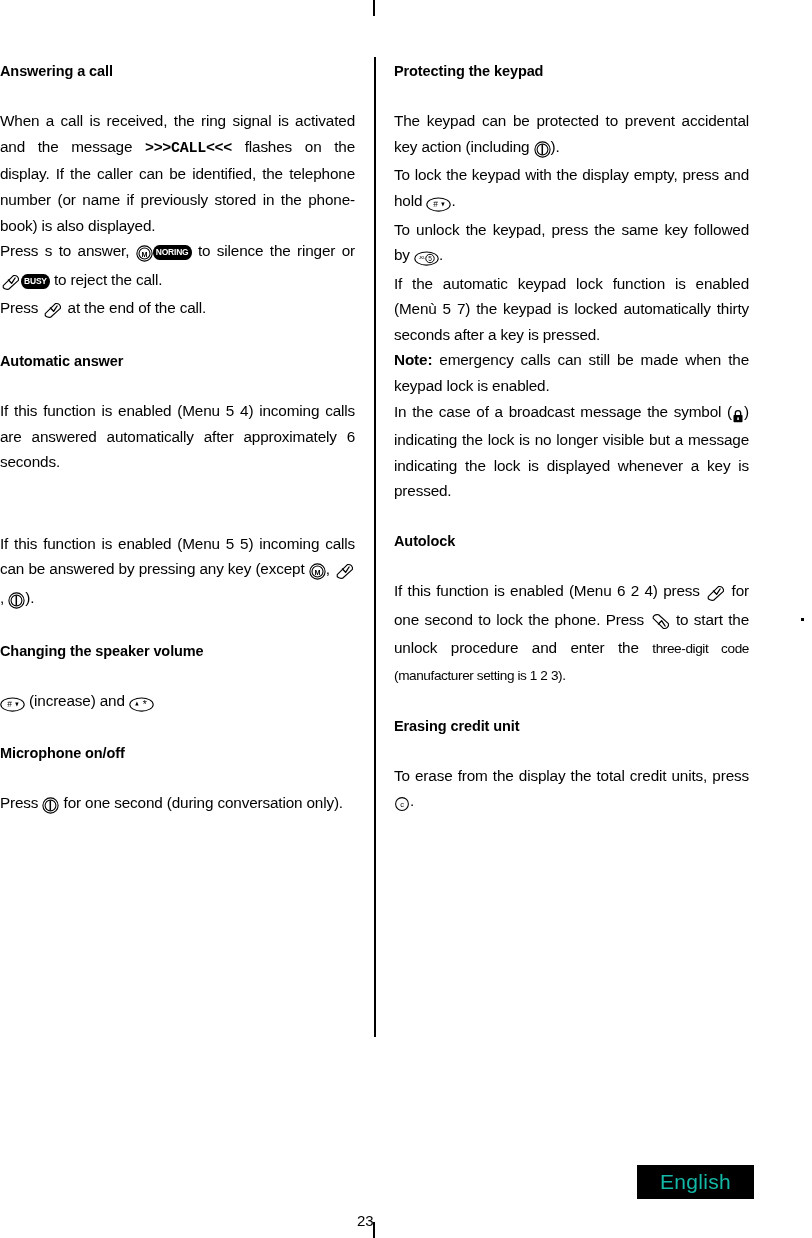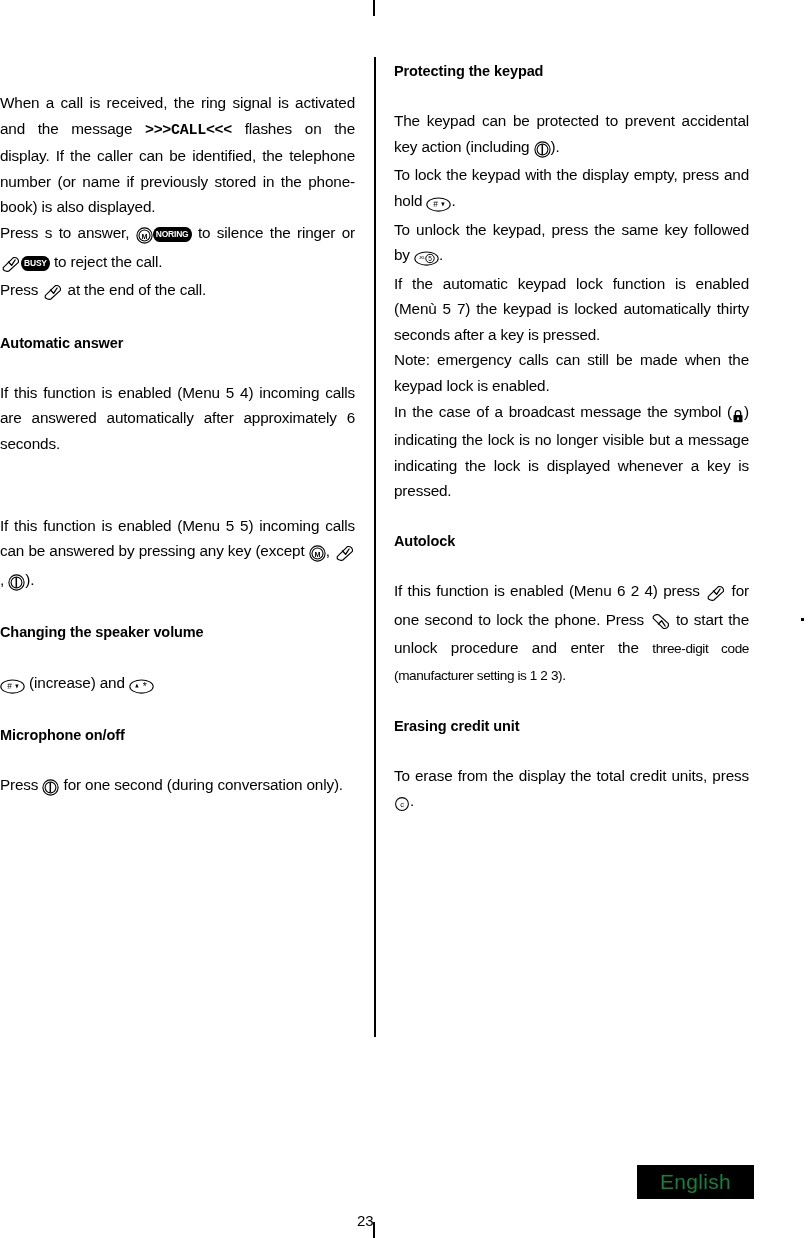--- a/index.html
+++ b/index.html
@@ -73,21 +73,21 @@
   .gap-after-head { height: 28px; }
   .gap-after-para { height: 28px; }
 
   .mono {
     font-family: "Liberation Mono", "DejaVu Sans Mono", monospace;
     font-weight: bold;
     font-size: 15px;
     letter-spacing: -0.3px;
   }
 
-  b.note-lead { font-weight: normal; }
+  b.note-lead { font-weight: bold; }
 
   .small-run { font-size: 13.6px; letter-spacing: -0.4px; }
 
   
   .glyph {
     display: inline-block;
     vertical-align: -3px;
     position: relative;
   }
 
@@ -119,21 +119,21 @@
     font-family: "Liberation Sans", sans-serif;
     margin-top: 32px;
   }
   .lang-badge {
     position: absolute;
     left: 637px;
     top: 1165px;
     width: 117px;
     height: 34px;
     background: #000;
-    color: #15803d;
+    color: #14b8a6;
     font-size: 21px;
     display: flex;
     align-items: center;
     justify-content: center;
     letter-spacing: 0.3px;
   }
 
   .margin-dot {
     position: absolute;
     left: 801px;
@@ -147,20 +147,21 @@
 <body>
 
 <div class="crop-mark crop-top"></div>
 <div class="crop-mark crop-bot"></div>
 
 <div class="page">
 
   <div class="column-rule"></div>
 
   <div class="col col-left" id="col-left">
+      <h2 class="sec">Answering a call</h2>
       <div class="gap-after-head"></div>
       <p class="body"><span>When a call is received, the ring signal is activated and the message </span><span class="mono">&gt;&gt;&gt;CALL&lt;&lt;&lt;</span><span> flashes on the display. If the caller can be identified, the telephone number (or name if previously stored in the phone-book) is also displayed.</span></p>
       <p class="body"><span>Press s to answer, </span><span class="glyph"><svg class="g-svg" width="17" height="17" viewBox="0 0 17 17">
             <circle cx="8.5" cy="8.5" r="7.6" fill="none" stroke="#000" stroke-width="1.1"></circle>
             <circle cx="8.5" cy="8.5" r="5.5" fill="none" stroke="#000" stroke-width="1.1"></circle>
             <text x="8.5" y="11.6" text-anchor="middle" font-family="&quot;Liberation Sans&quot;, sans-serif" font-size="7.2" font-weight="bold" fill="#000">M</text>
           </svg></span><span class="pill">NORING</span><span> to silence the ringer  or </span><span class="glyph"><svg class="g-svg" width="21" height="18" viewBox="0 0 21 18">
             <path d="M3.2 12.6 L13.4 2.6 C16.6 2.0 19.2 4.2 18.4 7.4 L8.6 16.2 C5.0 16.8 2.6 15.2 3.2 12.6 Z" fill="none" stroke="#000" stroke-width="1.15" stroke-linejoin="round"></path>
             <path d="M8.4 6.9 L11.6 10.3 L15.1 5.0" fill="none" stroke="#000" stroke-width="1.35" stroke-linecap="round" stroke-linejoin="round"></path>
           </svg></span><span class="pill">BUSY</span><span> to reject the call.</span></p>

